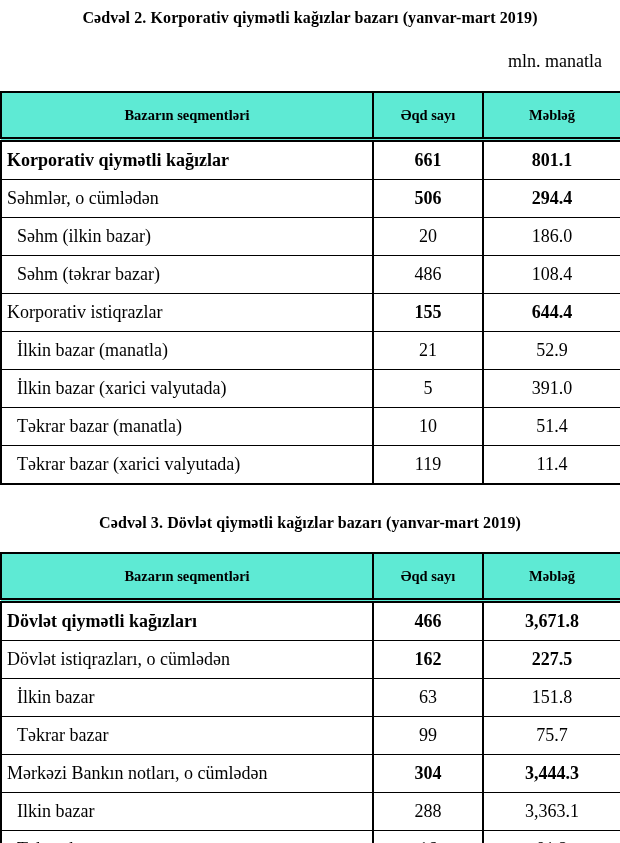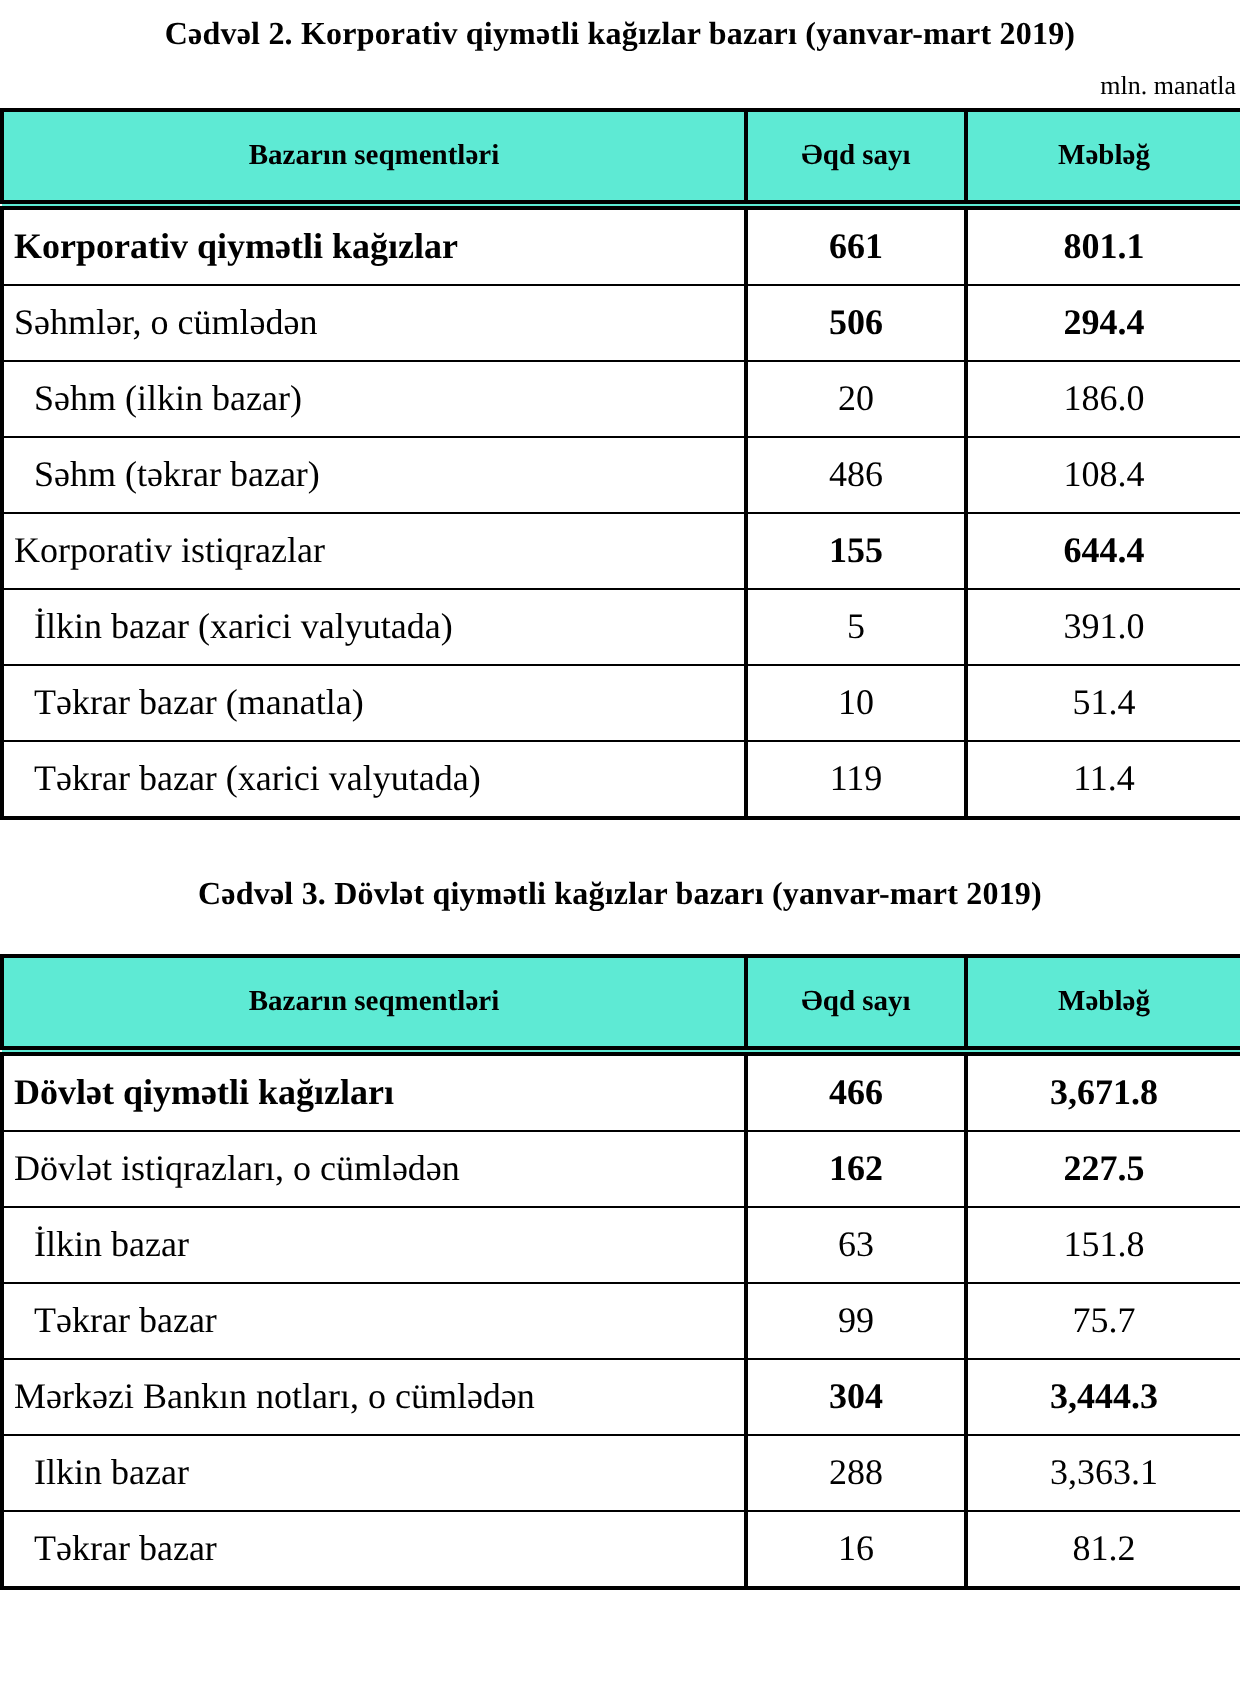--- a/index.html
+++ b/index.html
@@ -22,23 +22,23 @@
     text-align: center;
     margin: 0;
     padding-top: 9px;
     letter-spacing: 0.1px;
   }
   .title-gov {
     padding-top: 29px;
     padding-bottom: 3px;
   }
   .unit-note {
-    font-size: 13px;
+    font-size: 18px;
     text-align: right;
-    margin: 0;
+    margin: 16px;
     padding: 8px 2px 3px 0;
   }
   .gov-spacer { height: 17px; }
   table.data-table {
     width: 620px;
     border-collapse: collapse;
     table-layout: fixed;
     border: 2px solid #000000;
   }
   col.c1 { width: 372px; }
@@ -110,20 +110,25 @@
         <td class="label-cell indent">Səhm (təkrar bazar)</td>
         <td class="num-cell colsep">486</td>
         <td class="num-cell colsep">108.4</td>
       </tr>
       <tr>
         <td class="label-cell">Korporativ istiqrazlar</td>
         <td class="num-cell colsep b">155</td>
         <td class="num-cell colsep b">644.4</td>
       </tr>
       <tr>
+        <td class="label-cell indent">İlkin bazar (manatla)</td>
+        <td class="num-cell colsep">21</td>
+        <td class="num-cell colsep">52.9</td>
+      </tr>
+      <tr>
         <td class="label-cell indent">İlkin bazar (xarici valyutada)</td>
         <td class="num-cell colsep">5</td>
         <td class="num-cell colsep">391.0</td>
       </tr>
       <tr>
         <td class="label-cell indent">Təkrar bazar (manatla)</td>
         <td class="num-cell colsep">10</td>
         <td class="num-cell colsep">51.4</td>
       </tr>
       <tr>

